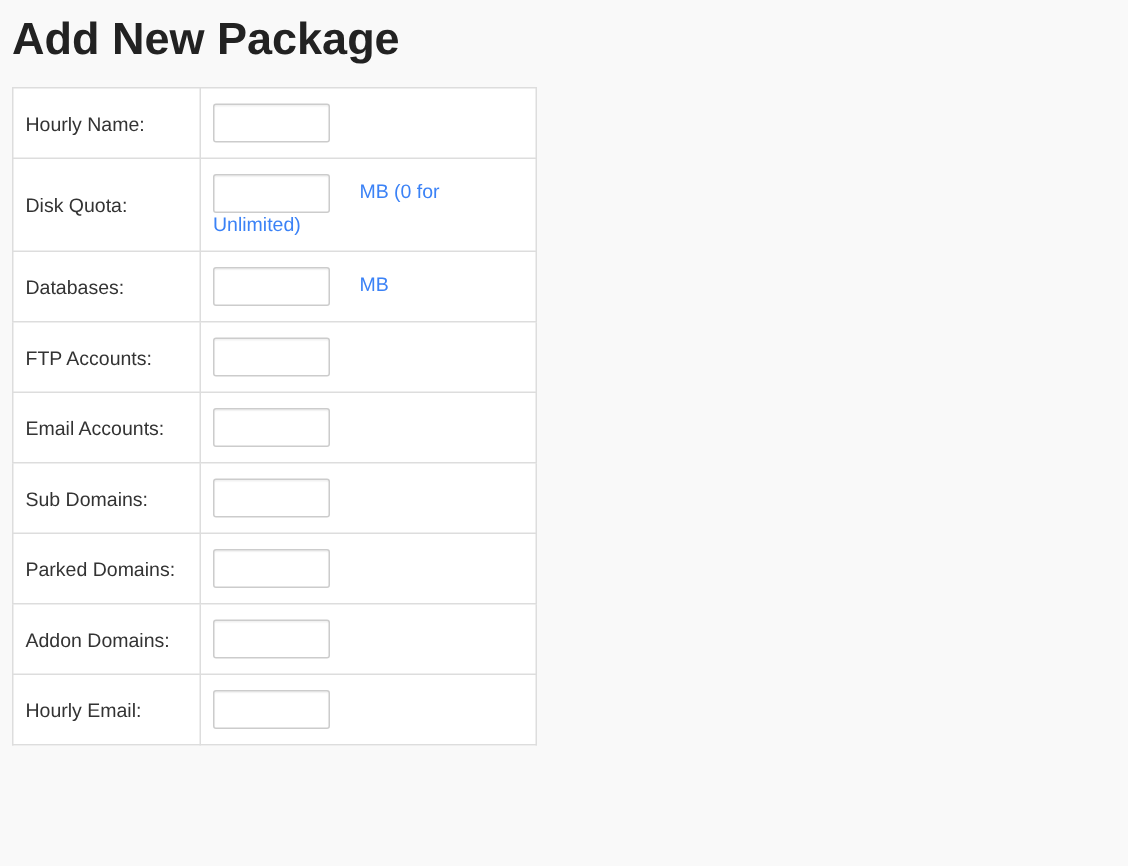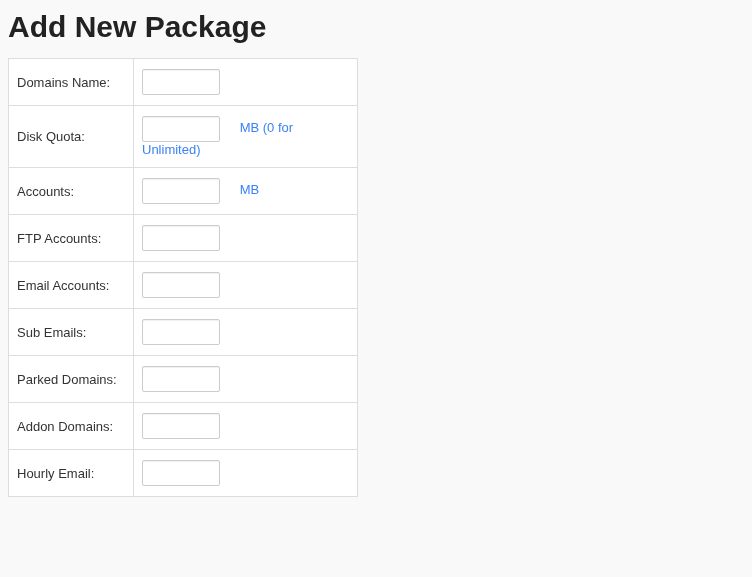--- a/index.html
+++ b/index.html
@@ -52,56 +52,56 @@
   }
 </style>
 </head>
 <body>
 
 <h2 class="page-title">Add New Package</h2>
 
 <table class="form-table">
   <tbody>
       <tr>
-    <td class="label-cell">Domains Name:</td>
+    <td class="label-cell">Hourly Name:</td>
     <td class="input-cell">
       <input type="text" value="" style="">
       <span class="suffix"></span>
     </td>
   </tr>
   <tr>
     <td class="label-cell">Disk Quota:</td>
     <td class="input-cell">
       <input type="text" value="" style="">
       <span class="suffix">MB (0 for Unlimited)</span>
     </td>
   </tr>
   <tr>
-    <td class="label-cell">Accounts:</td>
+    <td class="label-cell">Databases:</td>
     <td class="input-cell">
       <input type="text" value="" style="">
       <span class="suffix">MB</span>
     </td>
   </tr>
   <tr>
     <td class="label-cell">FTP Accounts:</td>
     <td class="input-cell">
       <input type="text" value="" style="">
       <span class="suffix"></span>
     </td>
   </tr>
   <tr>
     <td class="label-cell">Email Accounts:</td>
     <td class="input-cell">
       <input type="text" value="" style="">
       <span class="suffix"></span>
     </td>
   </tr>
   <tr>
-    <td class="label-cell">Sub Emails:</td>
+    <td class="label-cell">Sub Domains:</td>
     <td class="input-cell">
       <input type="text" value="" style="">
       <span class="suffix"></span>
     </td>
   </tr>
   <tr>
     <td class="label-cell">Parked Domains:</td>
     <td class="input-cell">
       <input type="text" value="" style="">
       <span class="suffix"></span>

